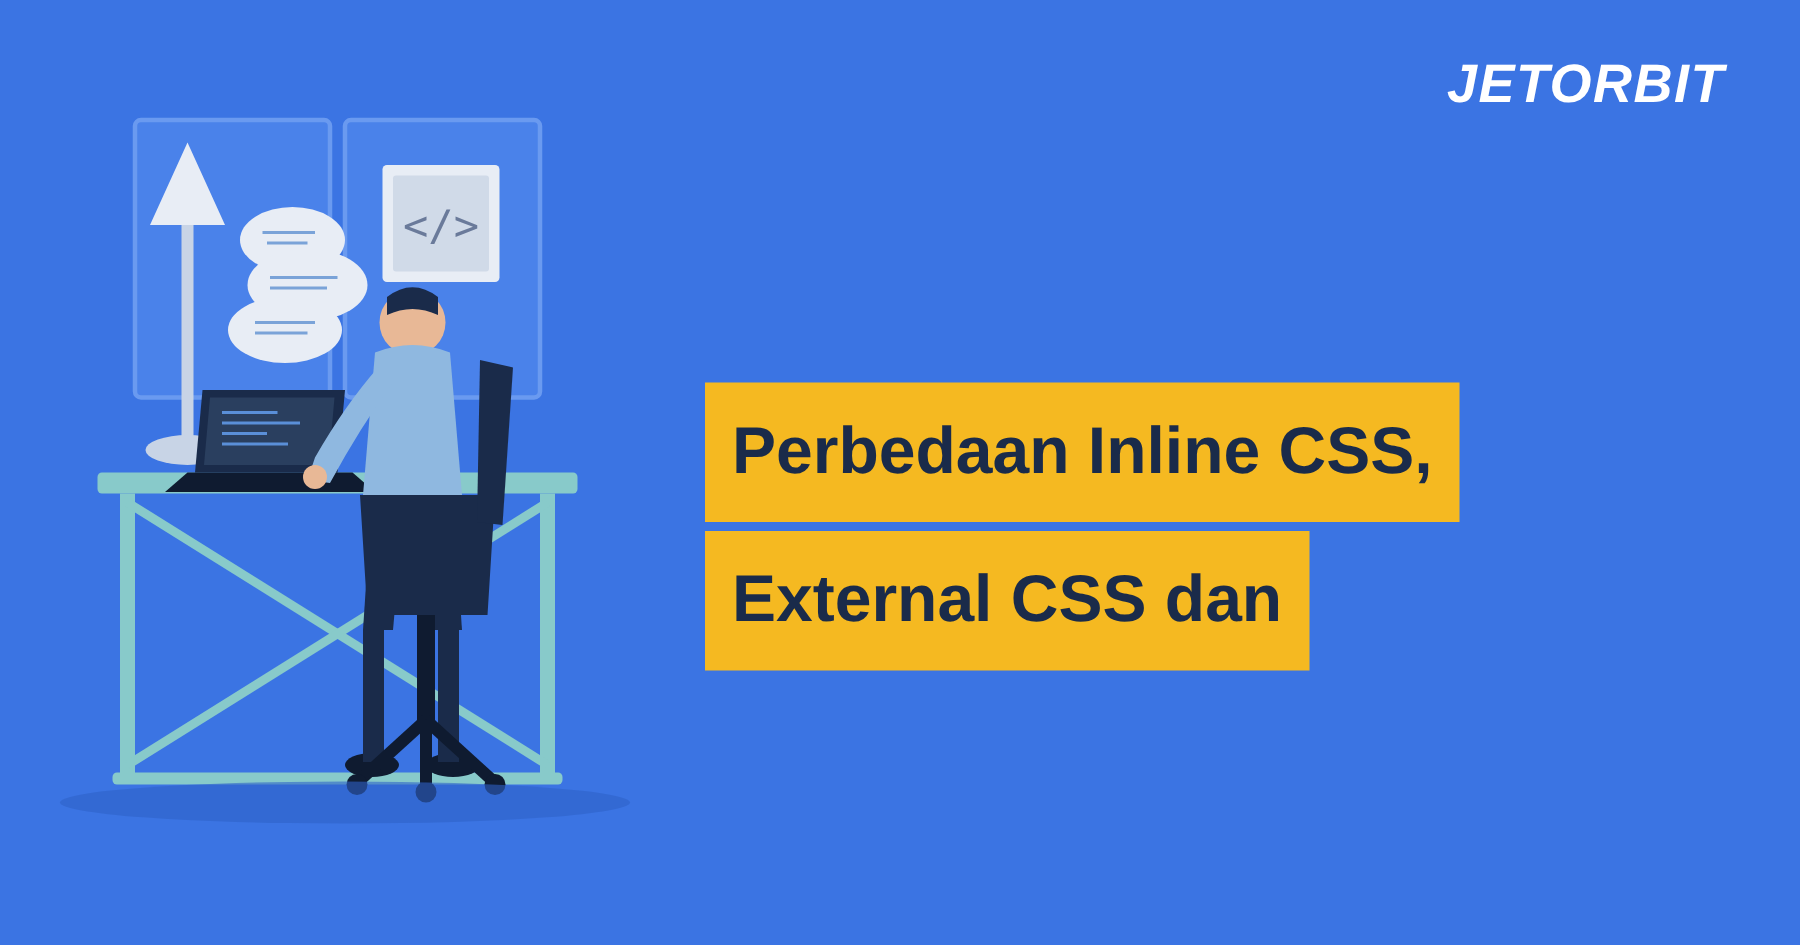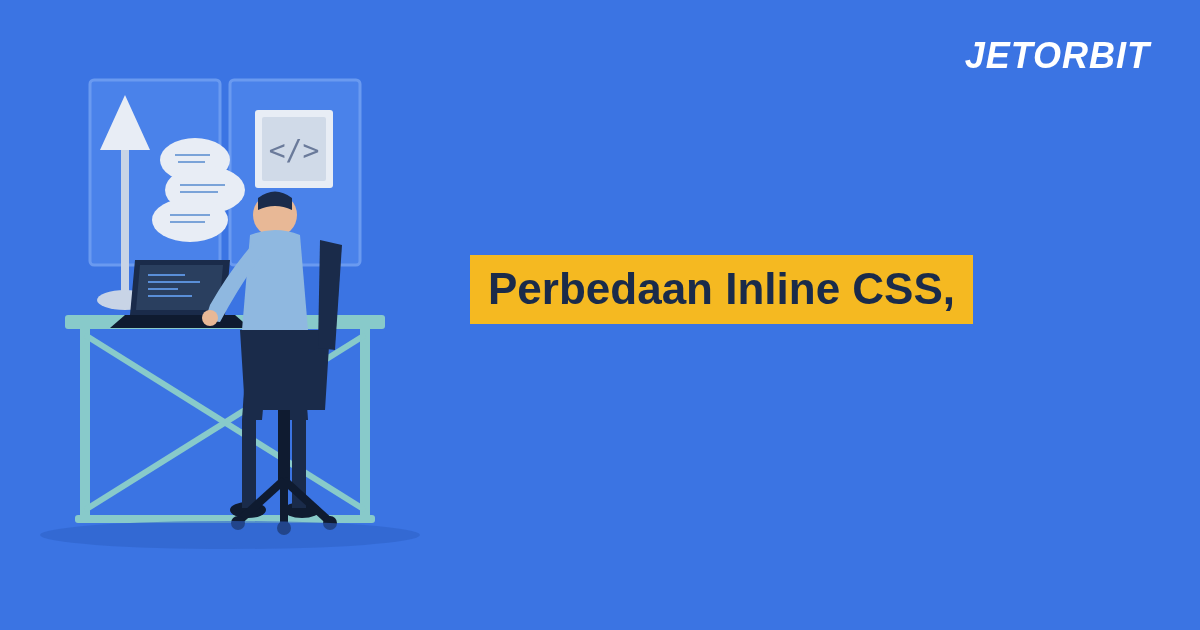--- a/index.html
+++ b/index.html
@@ -26,39 +26,40 @@
       position: absolute;
       left: 470px;
       top: 255px;
     }
     .title-line {
       display: inline-block;
       background: #f5b921;
       color: #1a2b4a;
       font-size: 44px;
       font-weight: 700;
-      padding: 8px 18px;
+      padding: 20px 18px;
       margin-bottom: 6px;
       line-height: 1.2;
     }
     .illustration {
       position: absolute;
       left: 30px;
       top: 70px;
       width: 420px;
       height: 520px;
     }
   </style>
 </head>
 <body>
 
 <div class="logo">JETORBIT</div>
 
 <div class="title-block">
   <div><span class="title-line">Perbedaan Inline CSS,</span></div>
+  <div><span class="title-line">External CSS dan</span></div>
 </div>
 
 <svg class="illustration" viewBox="0 0 420 520">
 
   <rect x="60" y="10" width="130" height="185" rx="4" fill="#4a82ea" stroke="#6a9af0" stroke-width="3"></rect>
   <rect x="200" y="10" width="130" height="185" rx="4" fill="#4a82ea" stroke="#6a9af0" stroke-width="3"></rect>
 
   <rect x="225" y="40" width="78" height="78" rx="3" fill="#e8edf5"></rect>
   <rect x="232" y="47" width="64" height="64" rx="2" fill="#d0dae8"></rect>
   <text x="264" y="90" font-size="28" fill="#6a7a9a" text-anchor="middle" font-family="monospace">&lt;/&gt;</text>

